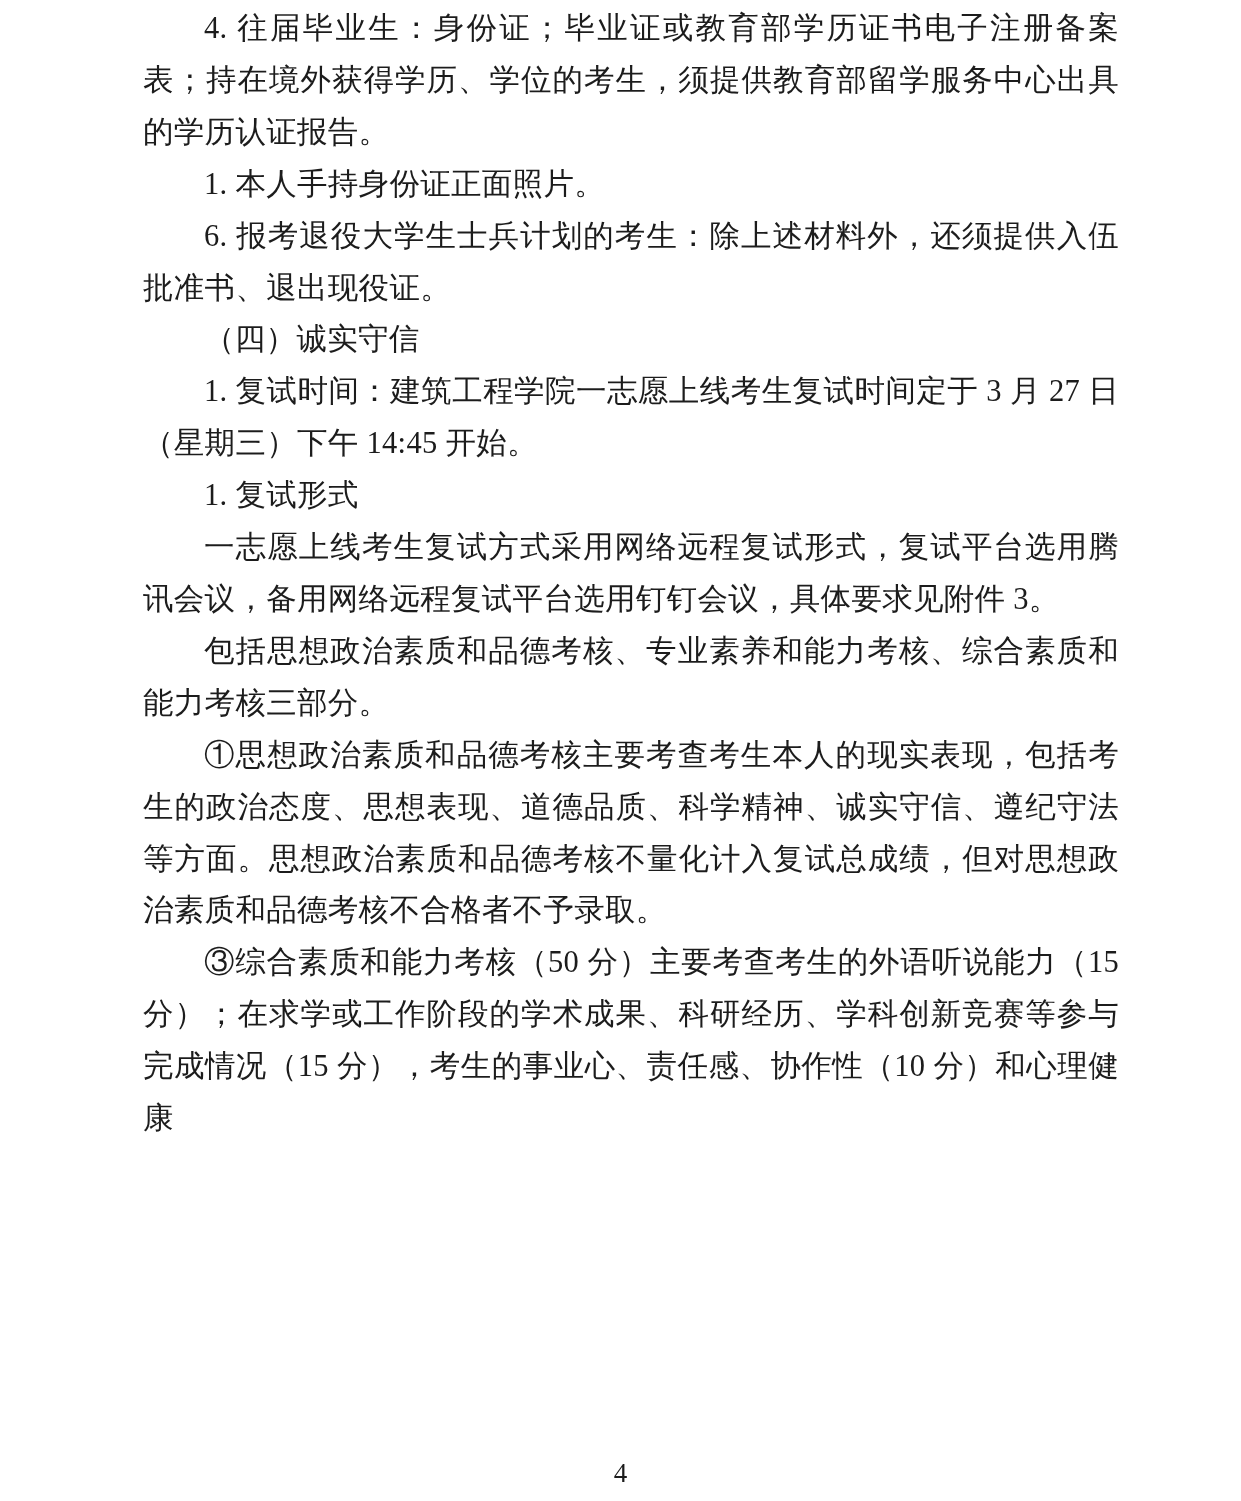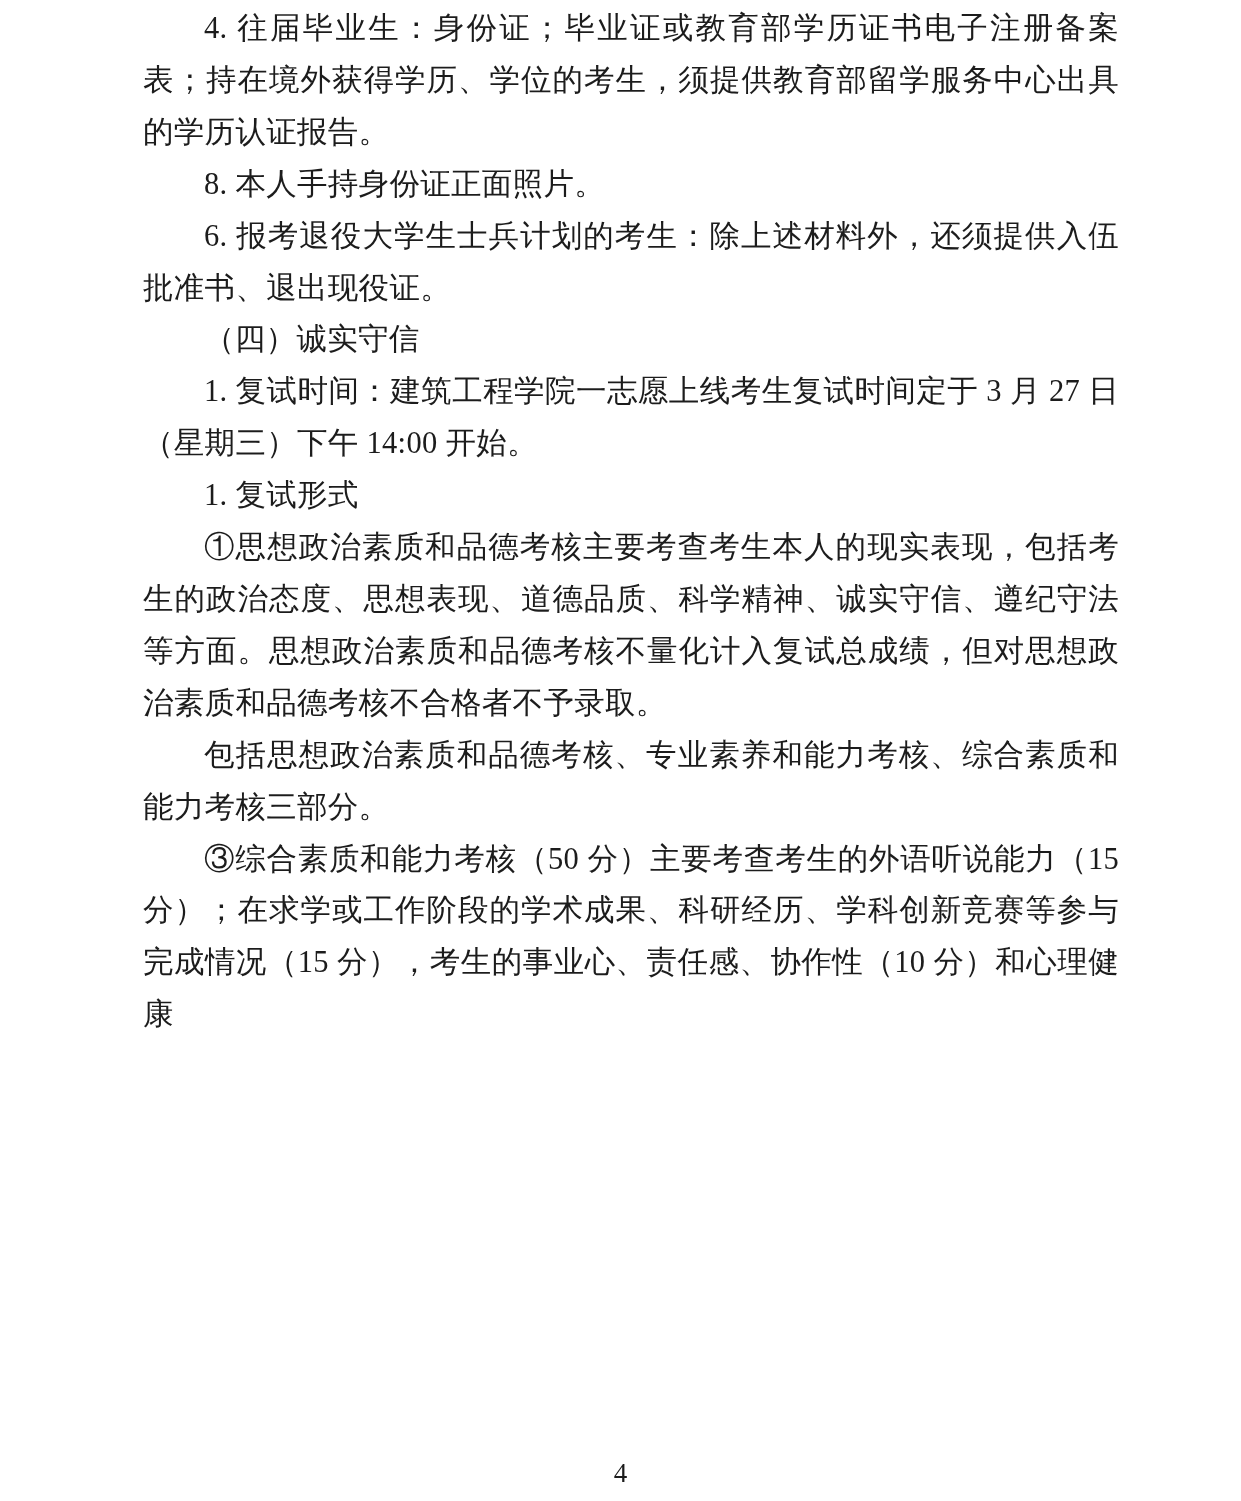--- a/index.html
+++ b/index.html
@@ -47,25 +47,26 @@
     line-height: 34px;
     color: #1c1c1c;
   }
 </style>
 </head>
 <body>
 
 <div class="page">
   <div class="text-block">
     <p class="para">4. 往届毕业生：身份证；毕业证或教育部学历证书电子注册备案表；持在境外获得学历、学位的考生，须提供教育部留学服务中心出具的学历认证报告。</p>
-    <p class="para">8. 本人手持身份证正面照片。</p>
+    <p class="para">1. 本人手持身份证正面照片。</p>
     <p class="para">6. 报考退役大学生士兵计划的考生：除上述材料外，还须提供入伍批准书、退出现役证。</p>
     <p class="para">（四）诚实守信</p>
-    <p class="para">1. 复试时间：建筑工程学院一志愿上线考生复试时间定于 3 月 27 日（星期三）下午 14:00 开始。</p>
+    <p class="para">1. 复试时间：建筑工程学院一志愿上线考生复试时间定于 3 月 27 日（星期三）下午 14:45 开始。</p>
     <p class="para">1. 复试形式</p>
+    <p class="para">一志愿上线考生复试方式采用网络远程复试形式，复试平台选用腾讯会议，备用网络远程复试平台选用钉钉会议，具体要求见附件 3。</p>
+    <p class="para">包括思想政治素质和品德考核、专业素养和能力考核、综合素质和能力考核三部分。</p>
     <p class="para">①思想政治素质和品德考核主要考查考生本人的现实表现，包括考生的政治态度、思想表现、道德品质、科学精神、诚实守信、遵纪守法等方面。思想政治素质和品德考核不量化计入复试总成绩，但对思想政治素质和品德考核不合格者不予录取。</p>
-    <p class="para">包括思想政治素质和品德考核、专业素养和能力考核、综合素质和能力考核三部分。</p>
     <p class="para">③综合素质和能力考核（50 分）主要考查考生的外语听说能力（15 分）；在求学或工作阶段的学术成果、科研经历、学科创新竞赛等参与完成情况（15 分），考生的事业心、责任感、协作性（10 分）和心理健康</p>
   </div>
   <div class="footer">
     <span class="pagenum">4</span>
   </div>
 </div>
 
 </body></html>

